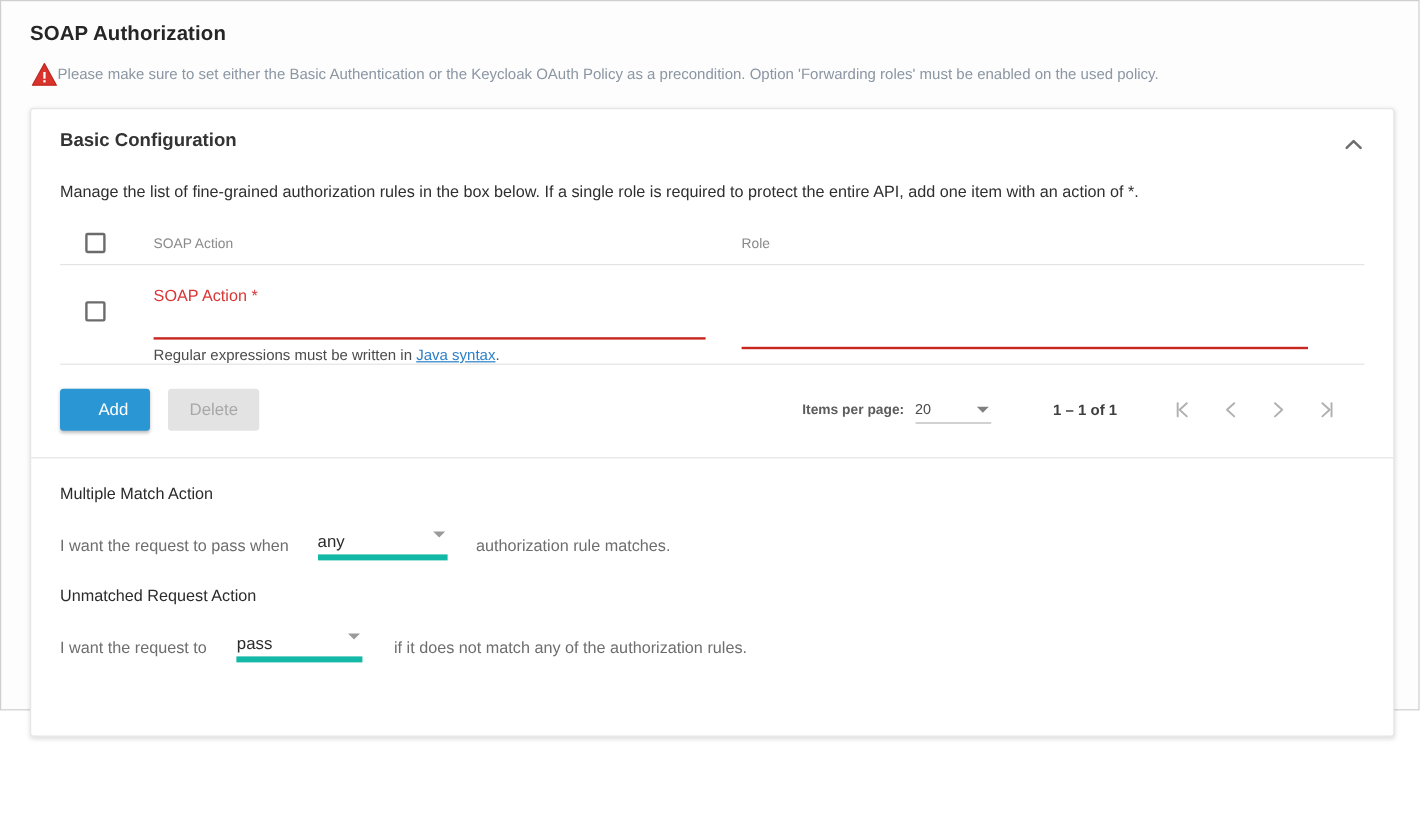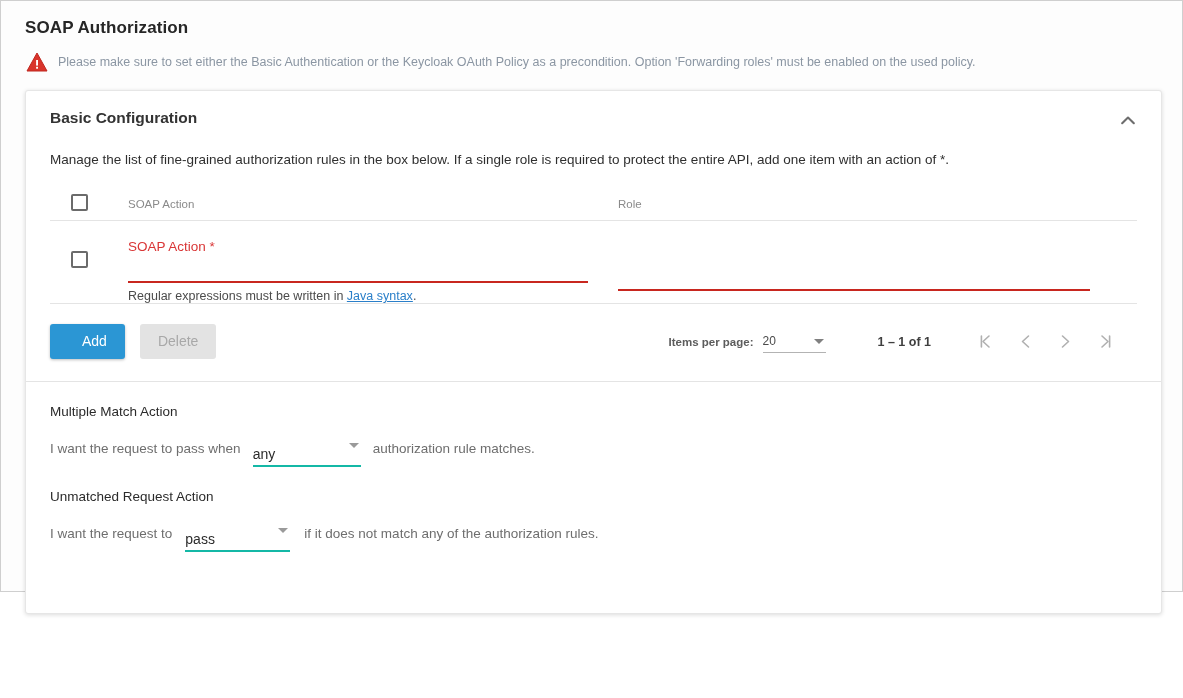--- a/index.html
+++ b/index.html
@@ -28,21 +28,20 @@
   .page-title {
     font-size: 17px;
     font-weight: bold;
     color: #262626;
     padding: 17px 0 0 24px;
     letter-spacing: .1px;
   }
   .warning-row {
     display: flex;
     align-items: center;
-    gap: 10px;
     padding: 14px 0 0 25px;
   }
   .warn-icon { width: 22px; height: 20px; flex: 0 0 auto; display:block; }
   .warning-text {
     font-size: 12.5px;
     color: #8b96a3;
     line-height: 16px;
   }
 
   
@@ -250,33 +249,34 @@
     width: 100%;
   }
   .section { padding: 0 24px; }
   .section-title {
     font-size: 13.5px;
     color: #2b2b2b;
     padding-top: 22px;
   }
   .sentence {
     display: flex;
-    align-items: flex-start;
+    align-items: center;
     padding-top: 22px;
+    gap: 12px;
   }
   .sentence-text {
     font-size: 13.5px;
     color: #6e6e6e;
   }
   .inline-select {
     position: relative;
     width: 108px;
     height: 26px;
     margin: 0 12px;
-    border-bottom: 2px solid #14b8a6;
+    border-bottom: 5px solid #14b8a6;
     display: flex;
     align-items: flex-end;
     cursor: pointer;
   }
   .inline-select.narrow { width: 105px; margin-left: 13px; margin-right: 14px; }
   .inline-select-val {
     font-size: 14px;
     color: #2b2b2b;
     padding-bottom: 3px;
   }

